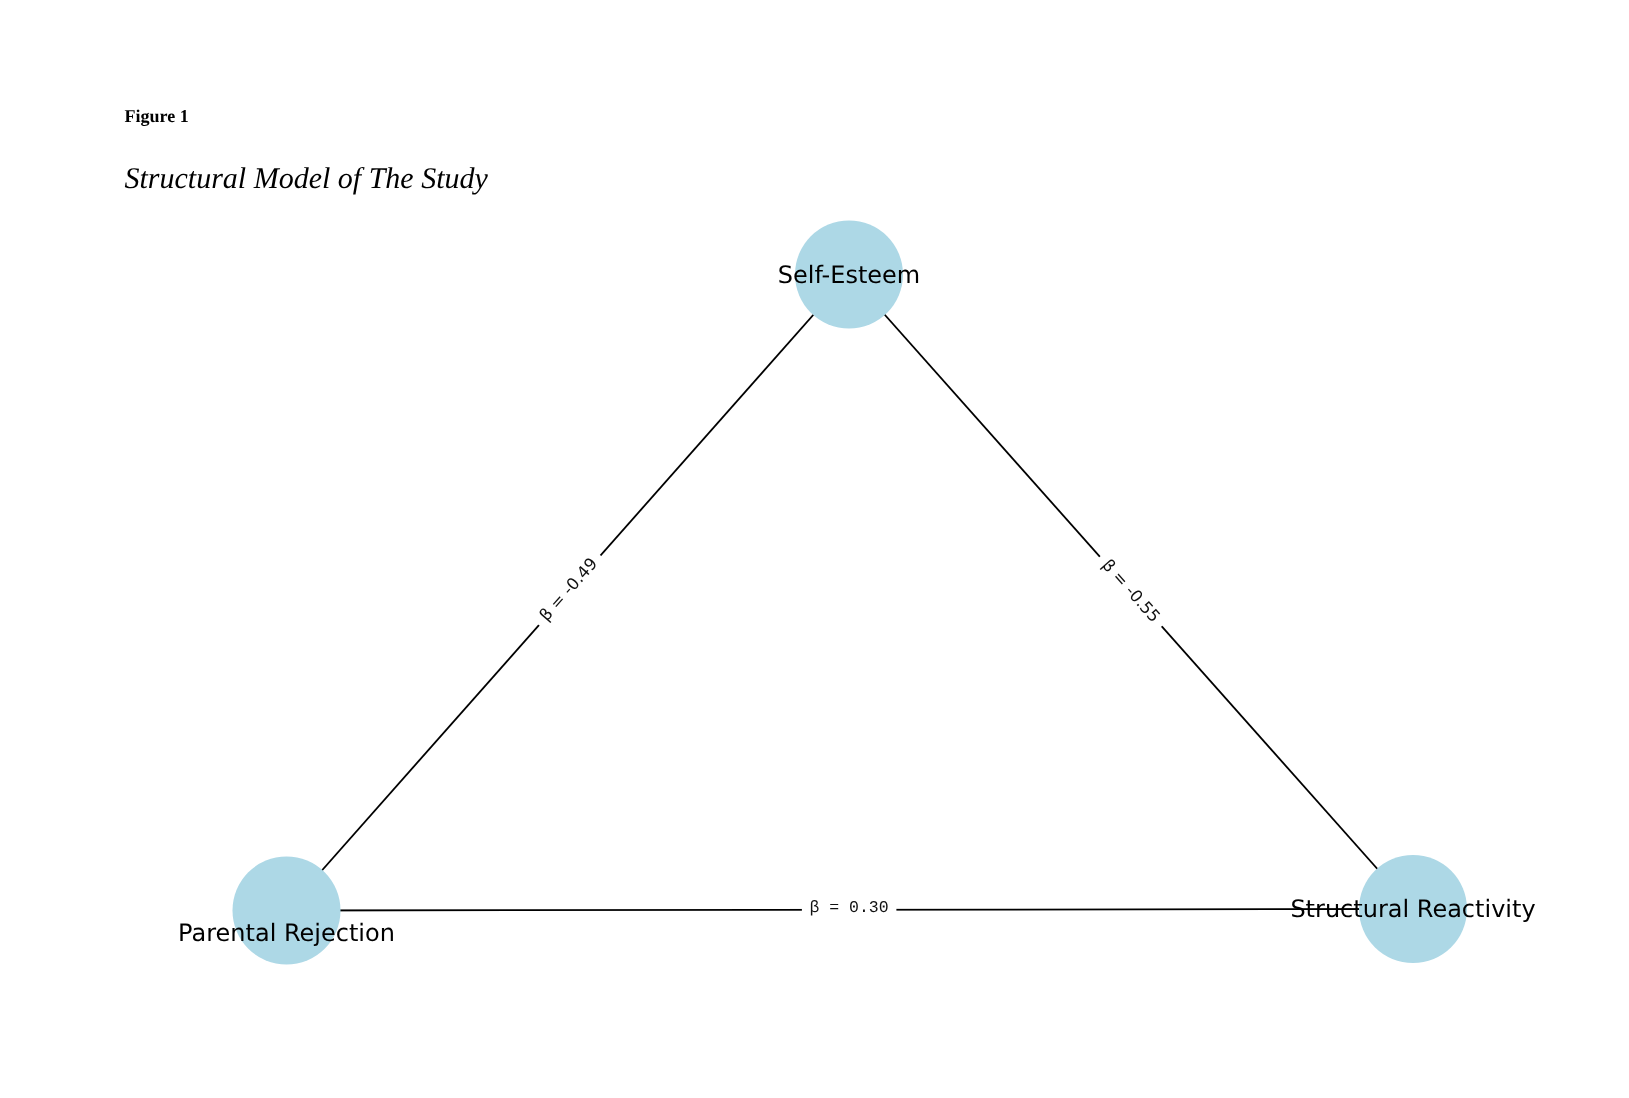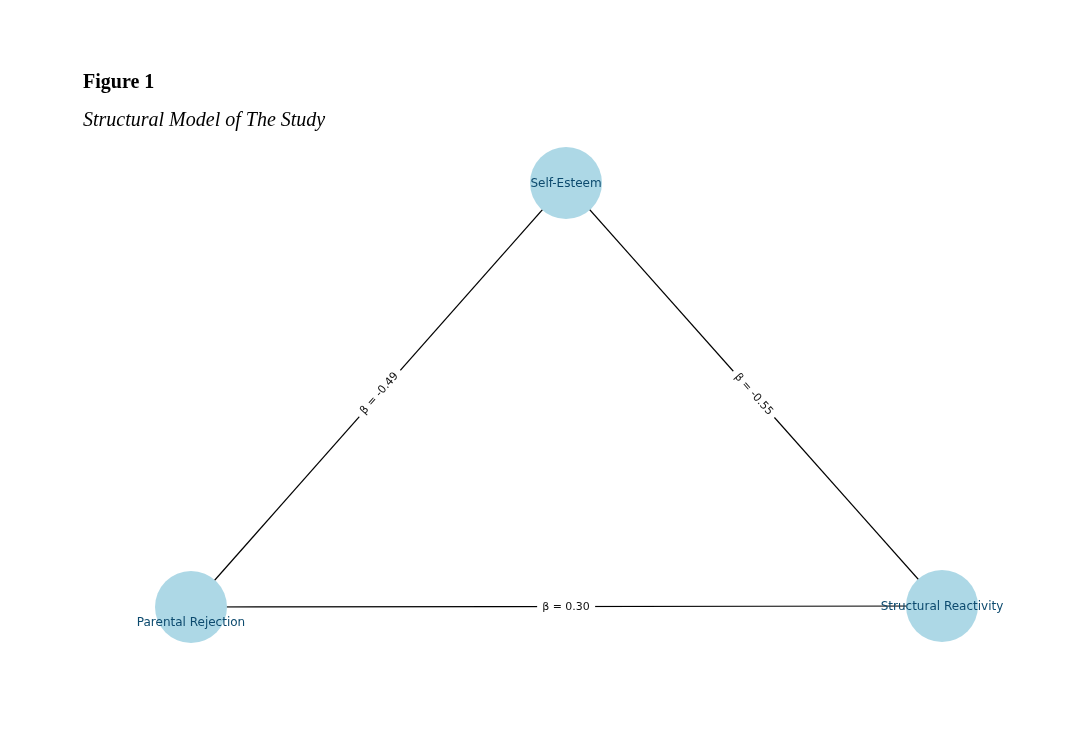--- a/index.html
+++ b/index.html
@@ -14,21 +14,21 @@
     background: #ffffff;
     overflow: hidden;
     font-family: "DejaVu Sans", sans-serif;
   }
   .fig-label {
     position: absolute;
     left: 83px;
     top: 70px;
     font-family: "Liberation Serif", "DejaVu Serif", serif;
     font-weight: bold;
-    font-size: 20px;
+    font-size: 12px;
     color: #000000;
     white-space: nowrap;
   }
   .fig-caption {
     position: absolute;
     left: 83px;
     top: 108px;
     font-family: "Liberation Serif", "DejaVu Serif", serif;
     font-style: italic;
     font-size: 20px;
@@ -68,25 +68,26 @@
   }
   .edge-label.e-right {
     left: 754px;
     top: 394px;
     transform: translate(-50%, -50%) rotate(48.4deg);
   }
   .edge-label.e-bottom {
     left: 566px;
     top: 606px;
     transform: translate(-50%, -50%);
+    font-family: Liberation Mono, monospace;
   }
   .node-label {
     position: absolute;
-    font-size: 12px;
-    color: #0c4a6e;
+    font-size: 16px;
+    color: #000000;
     white-space: nowrap;
     transform: translate(-50%, -50%);
   }
   .node-label.n-top   { left: 566px; top: 183px; }
   .node-label.n-left  { left: 191px; top: 622px; }
   .node-label.n-right { left: 942px; top: 606px; }
 </style>
 </head>
 <body>
 

